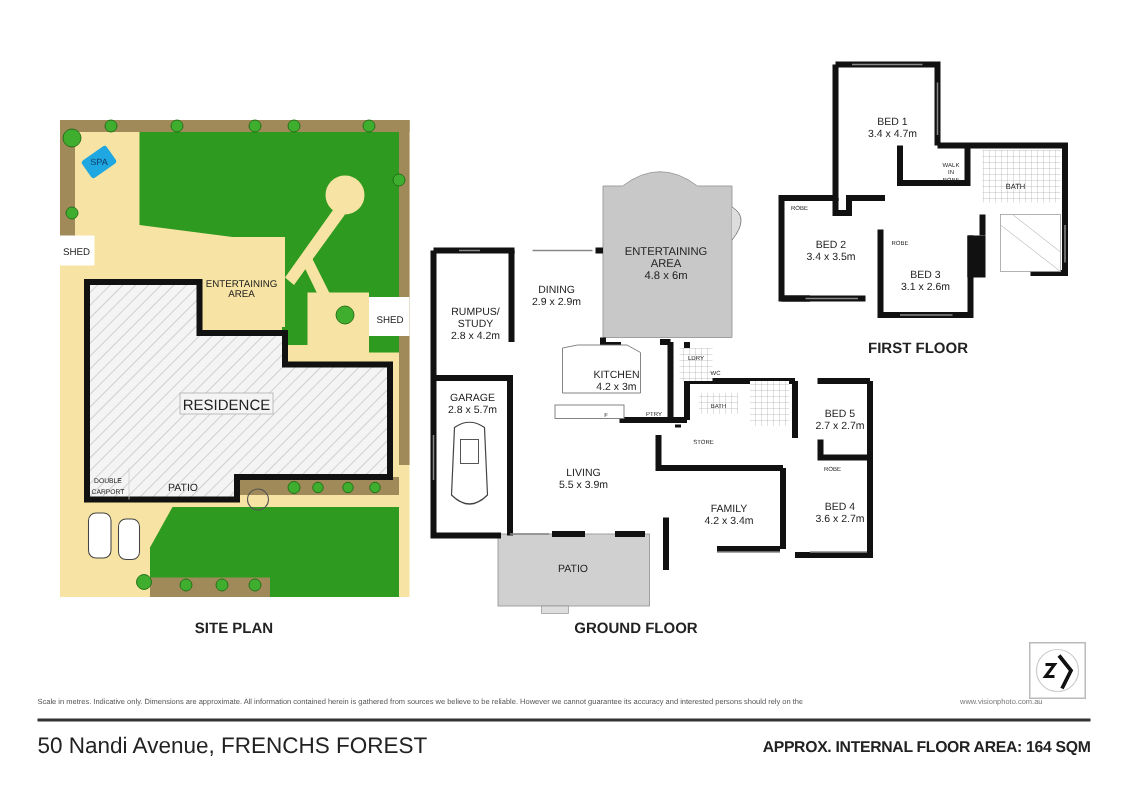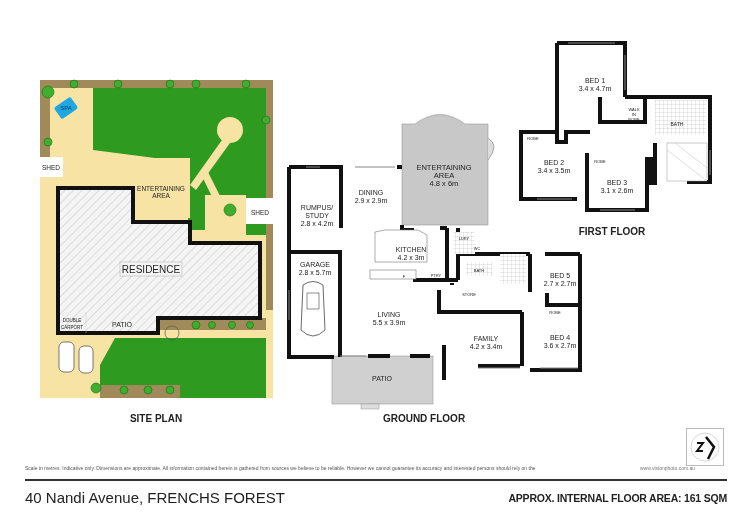--- a/index.html
+++ b/index.html
@@ -242,14 +242,14 @@
   <svg width="36" height="36" viewBox="0 0 36 36">
     <circle cx="18" cy="18" r="14" fill="none" stroke="#ccc" stroke-width="0.8"></circle>
     <path d="M10 14 L16 14 L10 22 L16 22" fill="none" stroke="#111" stroke-width="2"></path>
     <path d="M19 8 L27 18 L21 30" fill="none" stroke="#111" stroke-width="2.5"></path>
   </svg>
 </div>
 
 <div class="disclaimer">Scale in metres. Indicative only. Dimensions are approximate. All information contained herein is gathered from sources we believe to be reliable. However we cannot guarantee its accuracy and interested persons should rely on their own enquiries.</div>
 <div class="website">www.visionphoto.com.au</div>
 <div class="footer-rule"></div>
-<div class="address">40 Nandi Avenue, FRENCHS FOREST</div>
-<div class="area">APPROX. INTERNAL FLOOR AREA: 161 SQM</div>
+<div class="address">50 Nandi Avenue, FRENCHS FOREST</div>
+<div class="area">APPROX. INTERNAL FLOOR AREA: 164 SQM</div>
 
 </body></html>

